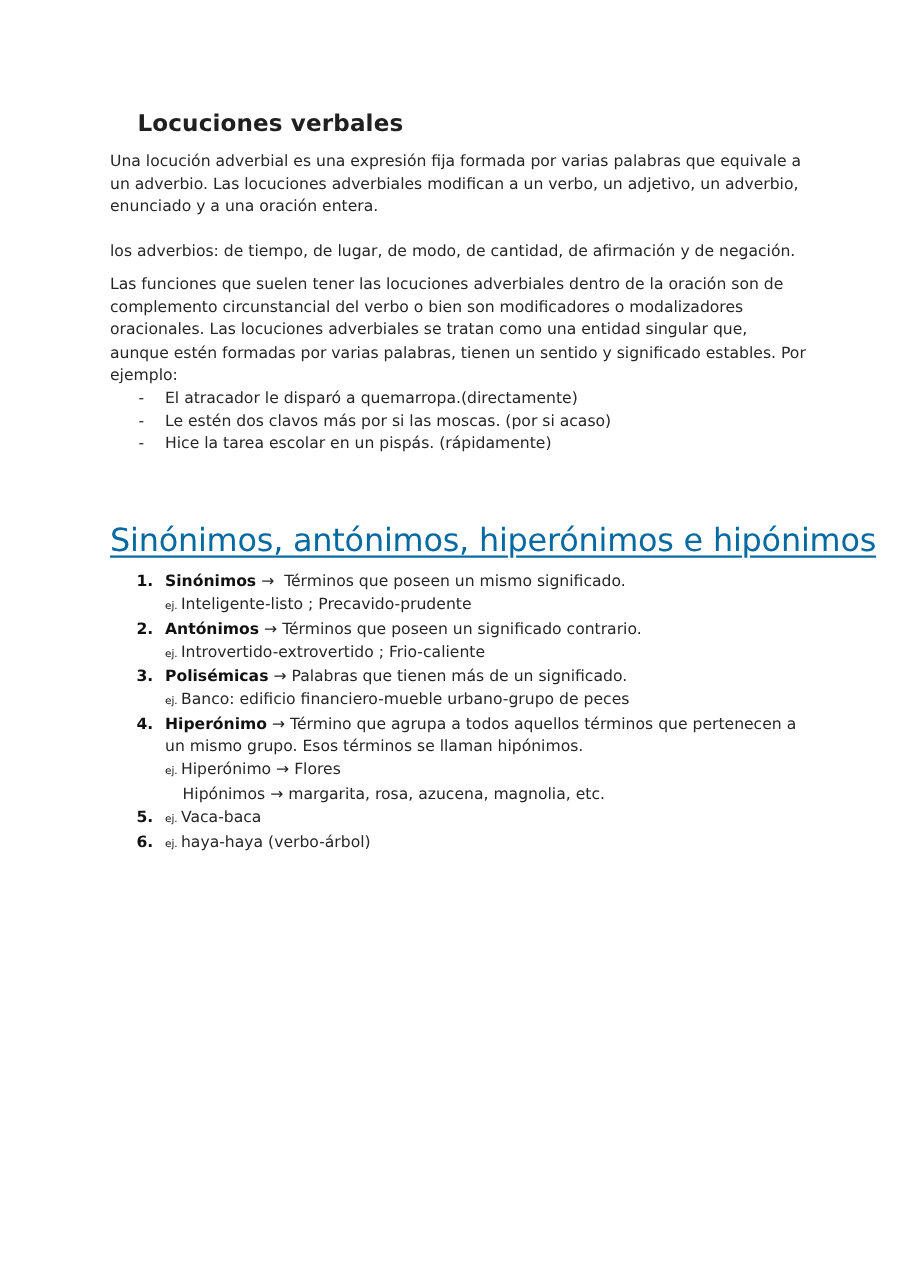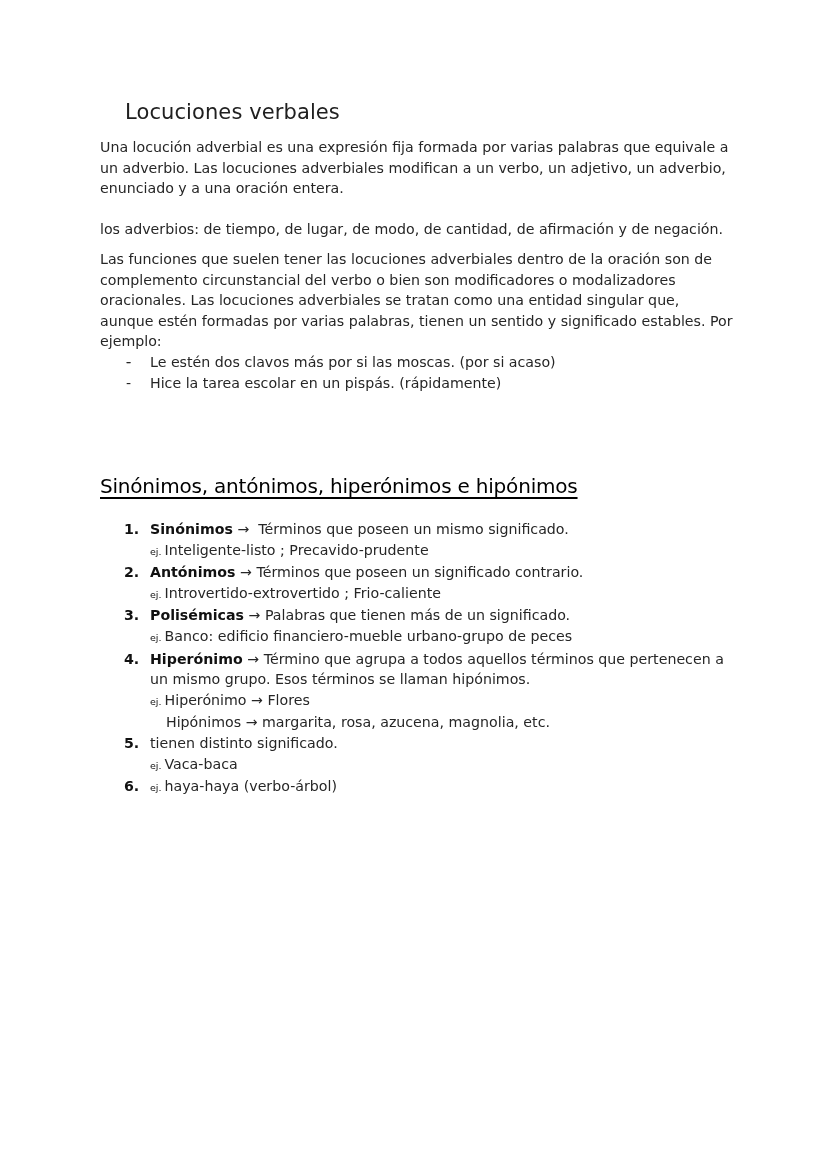--- a/index.html
+++ b/index.html
@@ -1,31 +1,31 @@
 <!DOCTYPE html>
 <html><head>
 <meta charset="utf-8">
 <style>
   html, body { margin: 0; padding: 0; background: #ffffff; }
   body { width: 828px; height: 1169px; position: relative; overflow: hidden;
          font-family: "DejaVu Sans", sans-serif; color: #1f1f1f; }
   .page { position: absolute; left: 0; top: 0; width: 828px; height: 1169px; }
-  .h2 { position: absolute; left: 125px; top: 100px; font-size: 21px; font-weight: normal;
+  .h2 { position: absolute; left: 125px; top: 100px; font-size: 21px; font-weight: bold;
         letter-spacing: 0.1px; color: #202020; margin: 0; }
   .body { position: absolute; left: 100px; width: 640px; font-size: 14.2px;
           line-height: 20.6px; color: #262626; }
   .body p { margin: 0; }
   .p1 { top: 137px; }
   .p3 { top: 249px; }
   .dash-list { list-style: none; margin: 0; padding: 0; }
   .dash-list li { position: relative; padding-left: 50px; }
   .dash-list li .dash { position: absolute; left: 26px; top: 0; }
-  .h1 { position: absolute; left: 100px; top: 474px; font-size: 20px; font-weight: normal;
+  .h1 { position: absolute; left: 100px; top: 474px; font-size: 29px; font-weight: normal;
         text-decoration: underline; text-decoration-thickness: 2px; text-underline-offset: 4px;
-        color: #000000; margin: 0; letter-spacing: -0.2px; white-space: nowrap; }
+        color: #0369a1; margin: 0; letter-spacing: -0.2px; white-space: nowrap; }
   .num-list { position: absolute; left: 100px; top: 519px; width: 640px; list-style: none;
               margin: 0; padding: 0; font-size: 14.2px; line-height: 20.6px; color: #262626; }
   .num-list > li { position: relative; padding-left: 50px; }
   .num-list .num { position: absolute; left: 24px; top: 0; font-weight: bold; color: #111; }
   .num-list .term { font-weight: bold; color: #111; }
   .num-list .ej { font-size: 9.5px; font-weight: normal; color: #111; margin-right: 3px; }
   .num-list .line { display: block; }
   .num-list .indent { display: block; padding-left: 16px; }
 </style>
 </head>
@@ -51,20 +51,21 @@
     <p>
       <span>Las funciones que suelen tener las locuciones adverbiales dentro de la oración son de</span><br>
       <span>complemento circunstancial del verbo o bien son modificadores o modalizadores</span><br>
       <span>oracionales. Las locuciones adverbiales se tratan como una entidad singular que,</span><br>
       <span>aunque estén formadas por varias palabras, tienen un sentido y significado estables. Por</span><br>
       <span>ejemplo:</span>
     </p>
     <ul class="dash-list">
       <li>
         <span class="dash">-</span>
+        <span>El atracador le disparó a quemarropa.(directamente)</span>
       </li>
       <li>
         <span class="dash">-</span>
         <span>Le estén dos clavos más por si las moscas. (por si acaso)</span>
       </li>
       <li>
         <span class="dash">-</span>
         <span>Hice la tarea escolar en un pispás. (rápidamente)</span>
       </li>
     </ul>
@@ -90,21 +91,20 @@
     </li>
     <li>
       <span class="num">4.</span>
       <span class="line"><span class="term">Hiperónimo</span> <span>→</span> <span>Término que agrupa a todos aquellos términos que pertenecen a</span></span>
       <span class="line">un mismo grupo. Esos términos se llaman hipónimos.</span>
       <span class="line"><span class="ej">ej.</span><span>Hiperónimo → Flores</span></span>
       <span class="indent">Hipónimos → margarita, rosa, azucena, magnolia, etc.</span>
     </li>
     <li>
       <span class="num">5.</span>
-      <span class="line">tienen distinto significado.</span>
       <span class="line"><span class="ej">ej.</span><span>Vaca-baca</span></span>
     </li>
     <li>
       <span class="num">6.</span>
       <span class="line"><span class="ej">ej.</span><span>haya-haya (verbo-árbol)</span></span>
     </li>
   </ol>
 
 </div>
 

